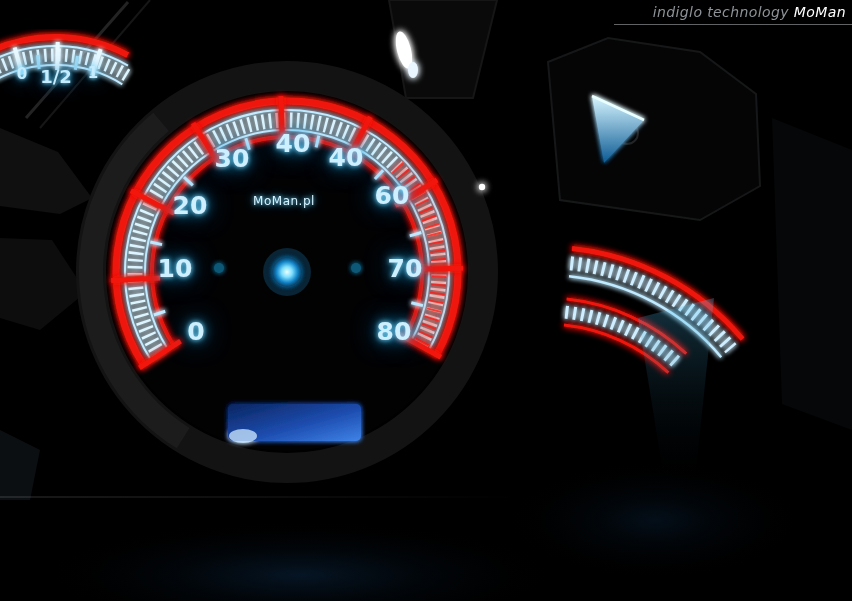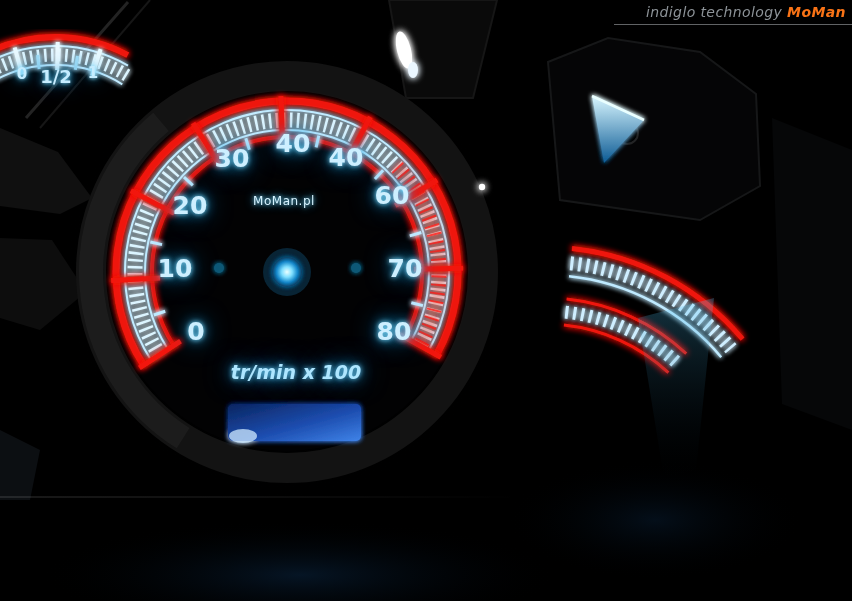--- a/index.html
+++ b/index.html
@@ -11,21 +11,21 @@
        text-shadow:0 0 5px #86dfff,0 0 12px #22abe9,0 0 26px #0d7cc4;}
   .fnum{font-weight:bold;font-size:15px;color:#c6edff;
        text-shadow:0 0 4px #86dfff,0 0 10px #22abe9,0 0 20px #0d7cc4;}
   .fnum.small{font-size:18px;}
   .brandtxt{font-weight:normal;font-size:12px;letter-spacing:.5px;color:#d6f3ff;
        text-shadow:0 0 4px #86dfff,0 0 10px #1fa0e0;}
   .units{font-weight:bold;font-style:italic;font-size:19px;color:#aee6ff;
        text-shadow:0 0 5px #6fd4ff,0 0 14px #1b9ede,0 0 28px #0c6fb0;}
   .hdr{position:absolute;top:4px;right:6px;z-index:6;font-style:italic;font-size:14px;
        color:#8d9398;letter-spacing:.4px;}
-  .hdr .hb{font-weight:bold;color:#f97316;margin-top:16px;}
+  .hdr .hb{font-weight:normal;color:#ffffff;margin-top:16px;}
   .hdr-line{position:absolute;top:24px;right:0;width:238px;height:1px;
        background:rgba(215,220,224,.45);z-index:6;}
   .streak{position:absolute;top:496px;left:0;width:520px;height:2px;z-index:4;
        background:linear-gradient(90deg,rgba(255,255,255,.10),rgba(255,255,255,0));}
 </style>
 </head>
 <body>
 
 <div id="stage">
 
@@ -204,19 +204,18 @@
   <div class="txt num" style="left:175px;top:268px">10</div>
   <div class="txt num" style="left:190px;top:205px">20</div>
   <div class="txt num" style="left:232px;top:158px">30</div>
   <div class="txt num" style="left:293px;top:143px">40</div>
   <div class="txt num" style="left:346px;top:157px">40</div>
   <div class="txt num" style="left:392px;top:195px">60</div>
   <div class="txt num" style="left:405px;top:268px">70</div>
   <div class="txt num" style="left:394px;top:331px">80</div>
 
   <div class="txt brandtxt" style="left:284px;top:201px">MoMan.pl</div>
-  <div class="txt units" style="left:296px;top:372px">tr/min x 100</div>
 
   <div class="txt fnum" style="left:22px;top:74px">0</div>
   <div class="txt fnum small" style="left:56px;top:76px">1/2</div>
   <div class="txt fnum" style="left:93px;top:73px">1</div>
 
 </div>
 
 </body></html>

